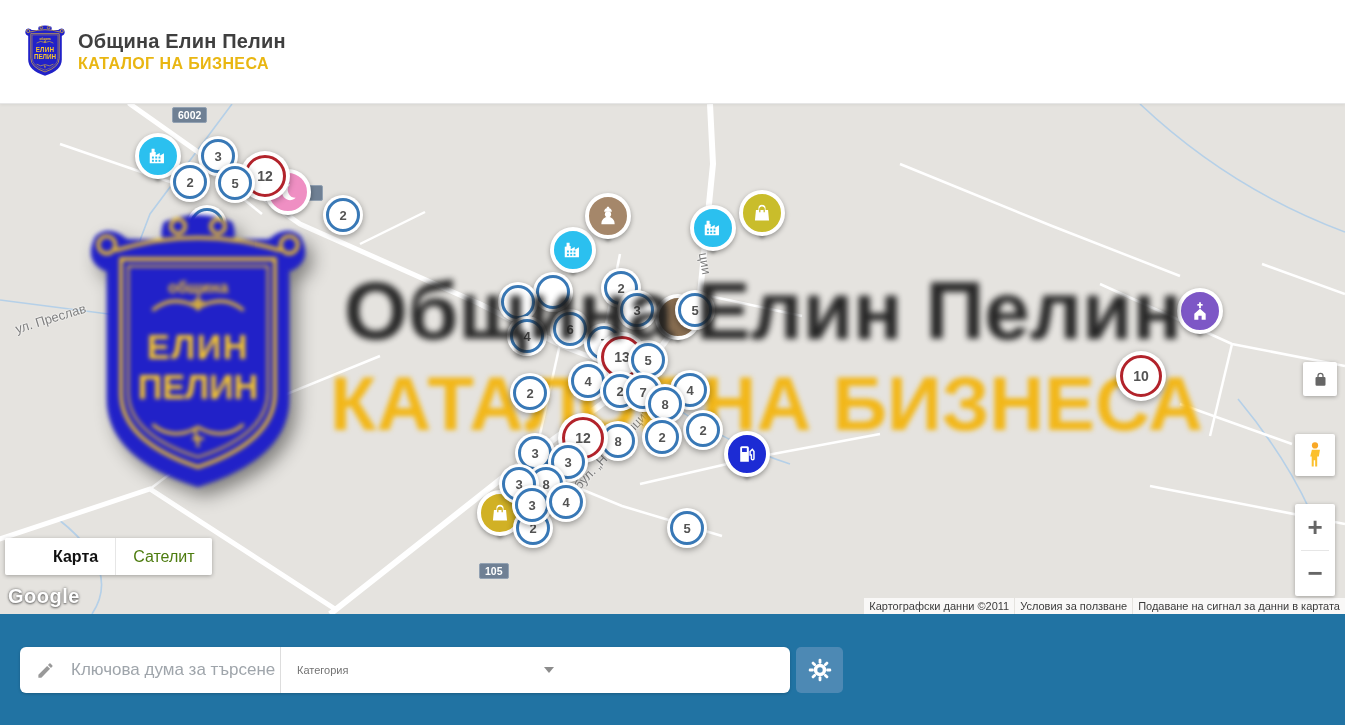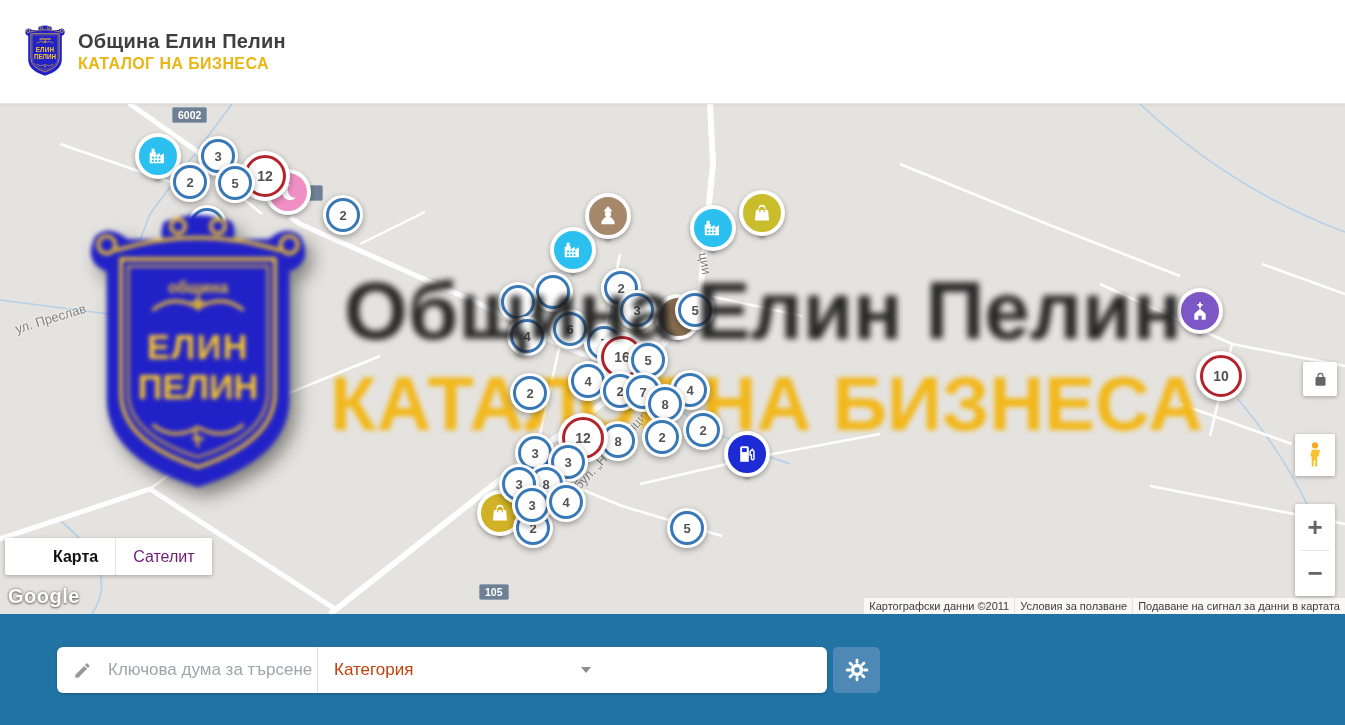--- a/index.html
+++ b/index.html
@@ -47,49 +47,49 @@
           filter:blur(3px);}
   .wm-crest{position:absolute;left:84px;top:108px;width:228px;height:288px;z-index:7;
           filter:blur(2.2px) drop-shadow(7px 9px 9px rgba(0,0,0,.45));}
   .wm-crest svg{width:100%;height:100%;}
 
   
   .maptype{position:absolute;left:5px;top:434px;z-index:10;display:flex;box-shadow:0 1px 4px rgba(0,0,0,.3);border-radius:2px;overflow:hidden;}
   .maptype button{height:37px;padding:0 17px;background:#fff;border:none;font-family:"Liberation Sans",sans-serif;
                   font-size:16px;cursor:pointer;}
   .maptype .sel{font-weight:700;color:#111;padding-left:48px;}
-  .maptype .unsel{color:#701a75;border-left:1px solid #e6e6e6;}
+  .maptype .unsel{color:#4d7c0f;border-left:1px solid #e6e6e6;}
   .glogo{position:absolute;left:8px;top:481px;z-index:10;font-size:20px;font-weight:700;color:#fff;letter-spacing:.5px;
          text-shadow:0 0 3px rgba(80,80,80,.8),0 1px 2px rgba(60,60,60,.6);cursor:pointer;}
   .attrib{position:absolute;right:0;top:494px;z-index:10;display:flex;font-size:11px;color:#3c3c3c;}
   .attrib span{background:rgba(255,255,255,.75);padding:2px 5px;margin-left:1px;white-space:nowrap;}
   .ctl-lock{position:absolute;left:1303px;top:258px;width:34px;height:34px;background:#fff;border-radius:2px;z-index:10;
             box-shadow:0 1px 4px rgba(0,0,0,.3);display:flex;align-items:center;justify-content:center;cursor:pointer;}
   .ctl-peg{position:absolute;left:1295px;top:330px;width:40px;height:42px;background:#fff;border-radius:2px;z-index:10;
             box-shadow:0 1px 4px rgba(0,0,0,.3);display:flex;align-items:center;justify-content:center;cursor:pointer;}
   .ctl-zoom{position:absolute;left:1295px;top:400px;width:40px;height:92px;background:#fff;border-radius:2px;z-index:10;
             box-shadow:0 1px 4px rgba(0,0,0,.3);display:flex;flex-direction:column;}
   .ctl-zoom button{flex:1;background:none;border:none;font-size:26px;font-weight:700;color:#666;cursor:pointer;
                    font-family:"Liberation Sans",sans-serif;line-height:1;}
   .ctl-zoom .zdiv{height:1px;background:#e6e6e6;margin:0 6px;}
 
   
   .searchbar{position:relative;height:112px;display:flex;}
   .sb-left{flex:1;background:#2173a3;display:flex;align-items:center;padding-left:20px;}
   .sb-right{width:363px;background:#1a567d;display:flex;align-items:center;justify-content:center;}
   .fieldgroup{display:flex;background:#fff;border-radius:6px;height:46px;width:770px;align-items:stretch;
-              box-shadow:0 1px 3px rgba(0,0,0,.2);margin-left:37px;}
+              box-shadow:0 1px 3px rgba(0,0,0,.2);}
   .f-key{width:260px;display:flex;align-items:center;gap:14px;padding-left:16px;box-sizing:border-box;}
   .f-key input{border:none;outline:none;flex:1;font-size:17px;color:#444;font-family:"Liberation Sans",sans-serif;min-width:0;}
   .f-key input::placeholder{color:#9fa5ab;}
   .f-sel{display:flex;align-items:center;justify-content:space-between;padding:0 16px;box-sizing:border-box;
          border-left:1px solid #ddd;cursor:pointer;}
   .f-cat{width:290px;}
   .f-loc{width:220px;}
-  .f-sel .ph{font-size:17px;color:#c2410c;}
+  .f-sel .ph{font-size:11px;color:#737373;}
   .caret{width:0;height:0;border-left:5px solid transparent;border-right:5px solid transparent;border-top:6px solid #8c8c8c;}
   .gearbtn{width:47px;height:46px;margin-left:6px;background:#4d89b4;border:none;border-radius:5px;cursor:pointer;
            display:flex;align-items:center;justify-content:center;}
   .searchbtn{width:303px;height:44px;background:linear-gradient(#f1ca33,#e7ba1d);border:none;border-radius:4px;
              color:#fff;font-size:17px;font-weight:700;letter-spacing:1px;cursor:pointer;
              display:flex;align-items:center;justify-content:center;gap:10px;font-family:"Liberation Sans",sans-serif;
              box-shadow:0 1px 2px rgba(0,0,0,.25);}
 </style>
 </head>
 <body>
@@ -171,21 +171,21 @@
     </svg>
 
     <div class="street-labels">
         <span class="street-label" style="left: 14px; top: 207px; transform: rotate(-17deg);">ул. Преслав</span>
         <span class="street-label" style="left: 560px; top: 338px; transform: rotate(-47deg);">бул. „Новоселци“</span>
         <span class="street-label" style="left: 694px; top: 152px; transform: rotate(80deg);">ции</span>
       </div>
     <div class="road-badges">
         <span class="road-badge" style="left: 147px; top: 3px; margin-left: 25px;">6002</span>
         <span class="road-badge" style="left: 303px; top: 81px;"></span>
-        <span class="road-badge" style="left: 479px; top: 480px;">105</span>
+        <span class="road-badge" style="left: 479px; top: 459px;">105</span>
       </div>
 
     <div class="wm-sub">КАТАЛОГ НА БИЗНЕСА</div>
 
     <div class="map-markers">
         <div class="pin" style="left: 265px; top: 65px;">
           <span class="tail"></span>
           <span class="head" style="background:#ef8fc3;color:#ef8fc3">
             <svg viewBox="0 0 24 24" width="20" height="20">
               <path fill="#fff" d="M14.5 2.8a9.5 9.5 0 1 0 6.7 16.2A9.5 9.5 0 0 1 14.5 2.8z"></path>
@@ -337,21 +337,21 @@
         <div class="cluster" style="left: 550px; top: 205px;">
           <span class="ring">6</span>
         </div>
         <div class="cluster" style="left: 507px; top: 212px;">
           <span class="ring">4</span>
         </div>
         <div class="cluster" style="left: 584px; top: 219px;">
           <span class="ring">7</span>
         </div>
         <div class="cluster red" style="left: 597px; top: 228px;">
-          <span class="ring">16</span>
+          <span class="ring">13</span>
         </div>
         <div class="cluster" style="left: 628px; top: 236px;">
           <span class="ring">5</span>
         </div>
         <div class="cluster" style="left: 568px; top: 257px;">
           <span class="ring">4</span>
         </div>
         <div class="cluster" style="left: 510px; top: 269px;">
           <span class="ring">2</span>
         </div>
@@ -396,21 +396,21 @@
         </div>
         <div class="cluster" style="left: 512px; top: 381px;">
           <span class="ring">3</span>
         </div>
         <div class="cluster" style="left: 546px; top: 378px;">
           <span class="ring">4</span>
         </div>
         <div class="cluster" style="left: 667px; top: 404px;">
           <span class="ring">5</span>
         </div>
-        <div class="cluster red" style="left: 1196px; top: 247px;">
+        <div class="cluster red" style="left: 1116px; top: 247px;">
           <span class="ring">10</span>
         </div>
       </div>
 
     <div class="wm-crest">
       <svg viewBox="0 0 160 200">
           <use href="#crest"></use>
         </svg>
     </div>
     <div class="wm-title">Община Елин Пелин</div>

